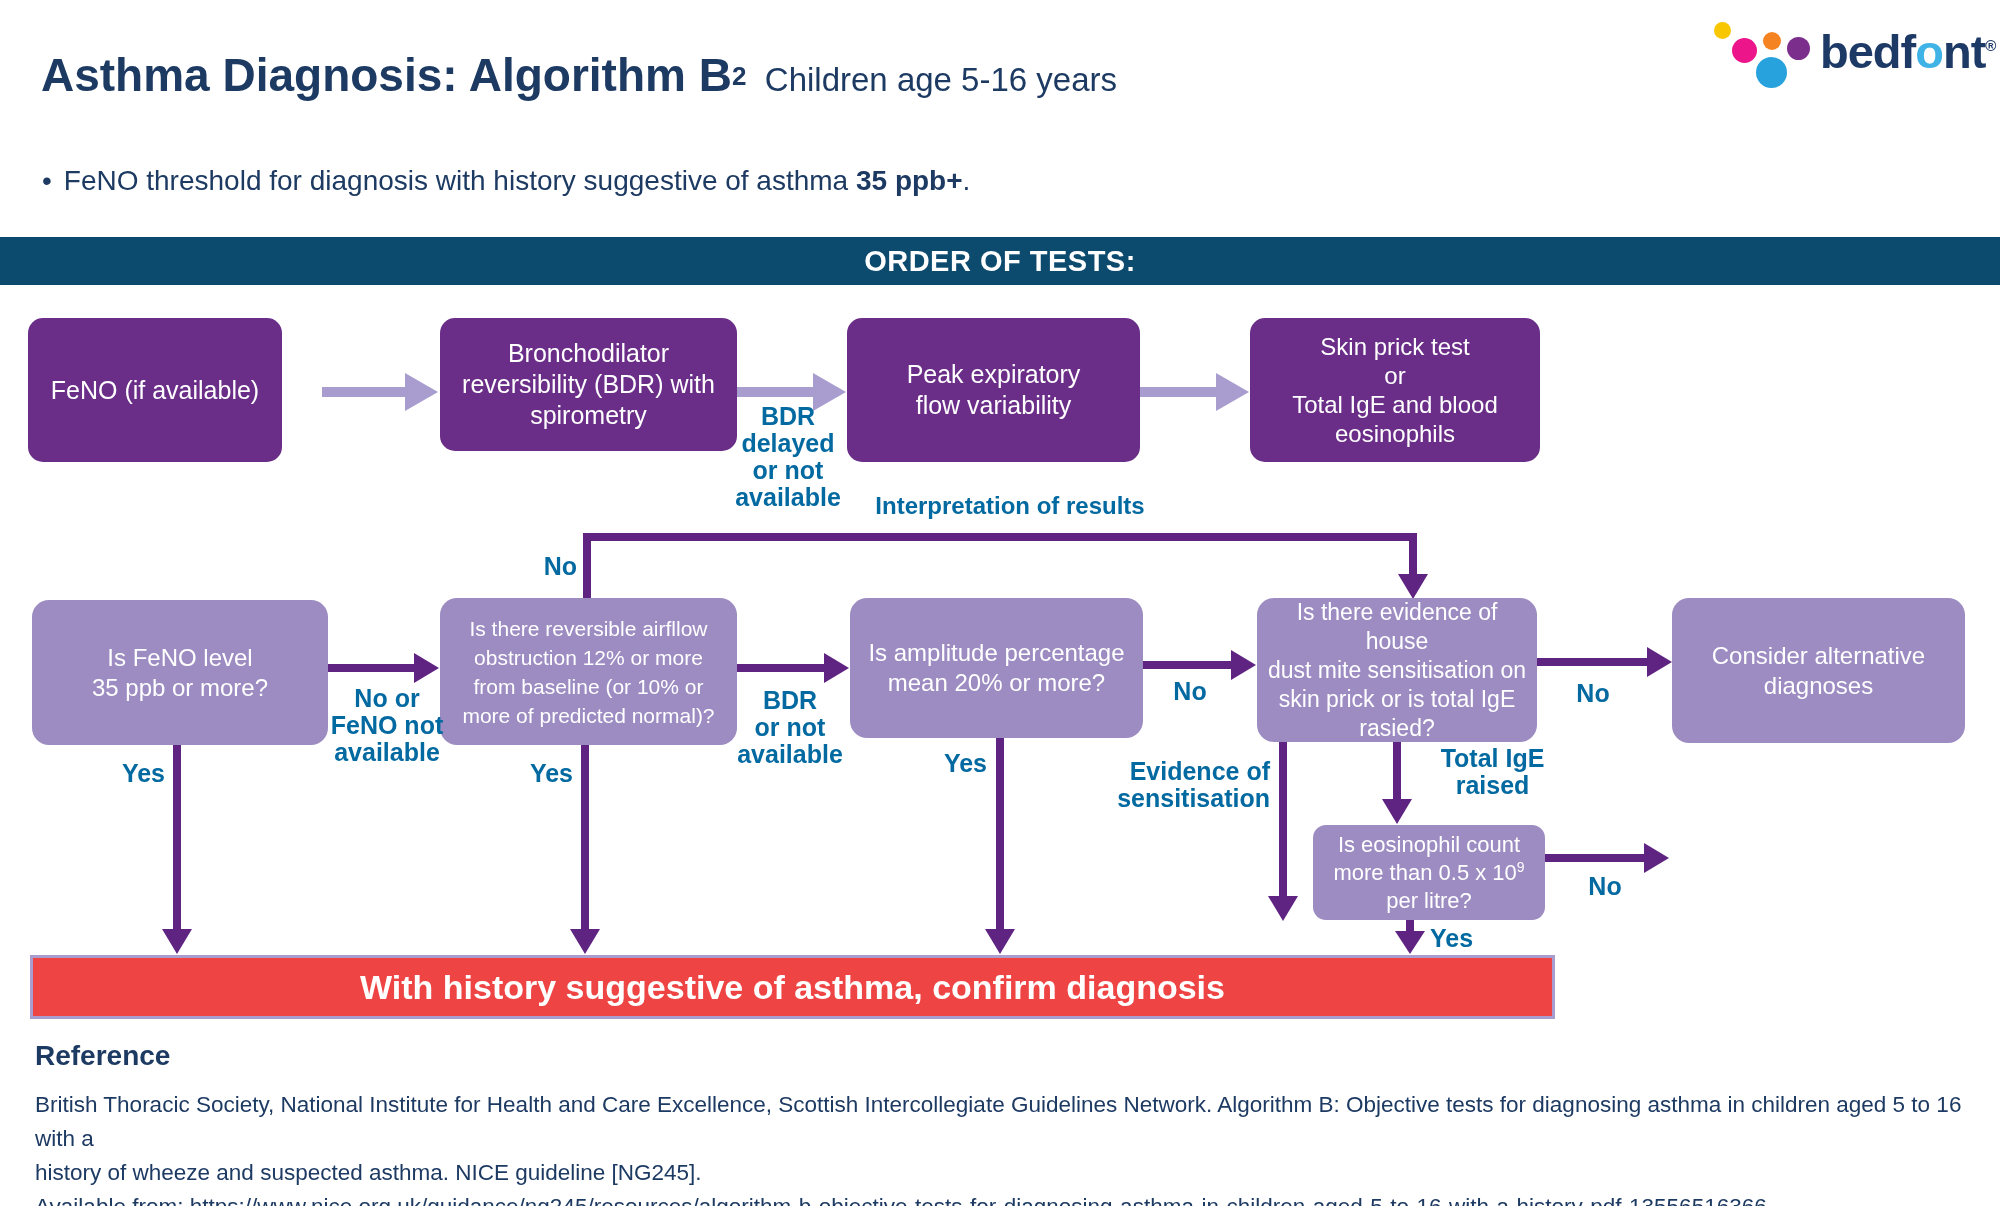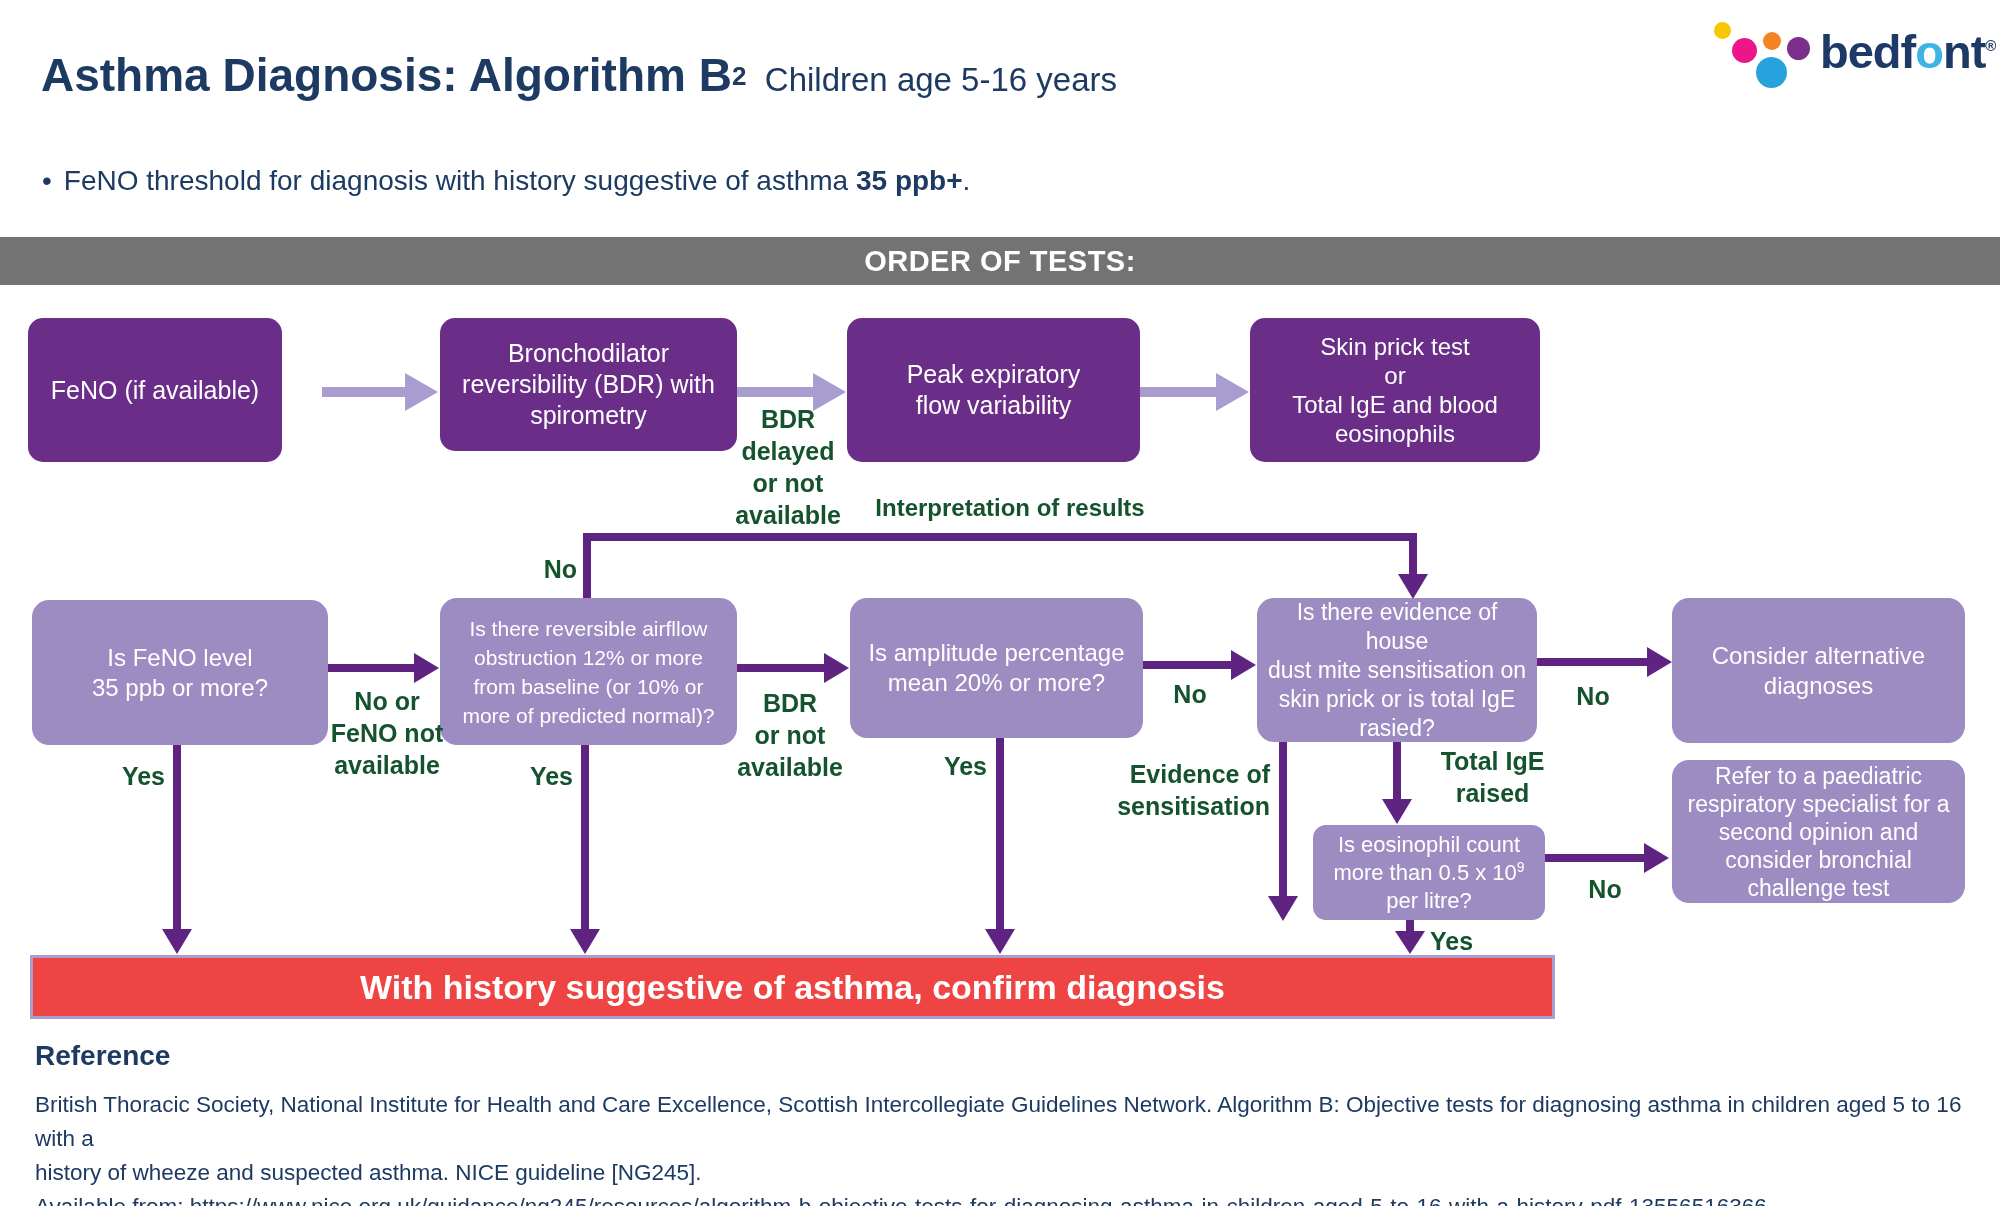--- a/index.html
+++ b/index.html
@@ -15,39 +15,39 @@
   .bullet-row{position:absolute;left:42px;top:165px;font-size:28px;color:#1d3a63;}
   .bullet-dot{font-size:28px;margin-right:12px;}
   .b{font-weight:bold;}
   
   .logo-dot{position:absolute;border-radius:50%;}
   .logo-text{position:absolute;left:1820px;top:24px;font-size:47px;font-weight:bold;color:#1d3a66;letter-spacing:-1px;white-space:nowrap;}
   .logo-o{color:#3fb3e5;}
   .logo-reg{font-size:15px;vertical-align:super;}
   
   .order-bar{
-    position:absolute;left:0;top:237px;width:2000px;height:48px;background:#737373;
+    position:absolute;left:0;top:237px;width:2000px;height:48px;background:#0c4a6e;
     display:flex;align-items:center;justify-content:center;color:#ffffff;
     font-size:29px;font-weight:bold;letter-spacing:.5px;
   }
   
   .fbox{
     position:absolute;display:flex;align-items:center;justify-content:center;
     text-align:center;color:#ffffff;white-space:pre-line;box-sizing:border-box;padding:6px 10px;
   }
   .dark-box{background:#6b2e88;border-radius:15px;font-size:25px;line-height:31px;}
   .light-box{background:#9c8cc2;border-radius:17px;font-size:24px;line-height:30px;}
   .confirm-bar{
     position:absolute;left:30px;top:955px;width:1525px;height:64px;background:#ef4444;
     border:3px solid #a89dce;box-sizing:border-box;display:flex;align-items:center;justify-content:center;
     color:#ffffff;font-size:34px;font-weight:bold;
   }
   
   .edge-label{
-    position:absolute;color:#14532d;font-weight:bold;font-size:25px;line-height:32px;
+    position:absolute;color:#0369a1;font-weight:bold;font-size:25px;line-height:27px;
     text-align:center;white-space:pre-line;
   }
   .svg-layer{position:absolute;left:0;top:0;}
   
   .ref-head{position:absolute;left:35px;top:1040px;font-size:28px;font-weight:bold;color:#1d3a63;}
   .ref-body{position:absolute;left:35px;top:1088px;width:1950px;font-size:22.5px;line-height:34px;color:#1d3a63;white-space:pre-line;}
   sup{line-height:0;}
 </style>
 </head>
 <body>
@@ -166,25 +166,20 @@
   <div class="edge-label" style="left:498px;top:760px;width:75px;text-align:right;">Yes</div>
   <div class="edge-label" style="left:912px;top:750px;width:75px;text-align:right;">Yes</div>
   <div class="edge-label" style="left:1115px;top:758px;width:155px;text-align:right;">Evidence of
 sensitisation</div>
   <div class="edge-label" style="left:1425px;top:745px;width:135px;">Total IgE
 raised</div>
 
   <div class="fbox light-box" style="left:1313px;top:825px;width:232px;height:95px;font-size:22px;line-height:28px;border-radius:13px;padding:2px 20px;">
     <span><span>Is eosinophil count</span><br><span>more than 0.5 x 10</span><sup style="font-size:14px;">9</sup><br><span>per litre?</span></span>
   </div>
-  <div class="fbox light-box" style="left:1672px;top:760px;width:293px;height:143px;font-size:23px;line-height:28px;"><span>Refer to a paediatric
-respiratory specialist for a
-second opinion and
-consider bronchial
-challenge test</span></div>
 
   <div class="edge-label" style="left:1430px;top:925px;width:80px;text-align:left;">Yes</div>
   <div class="edge-label" style="left:1570px;top:873px;width:70px;">No</div>
 
   <div class="confirm-bar">
     <span>With history suggestive of asthma, confirm diagnosis</span>
   </div>
 
   <div class="ref-head">Reference</div>
   <div class="ref-body">British Thoracic Society, National Institute for Health and Care Excellence, Scottish Intercollegiate Guidelines Network. Algorithm B: Objective tests for diagnosing asthma in children aged 5 to 16 with a

